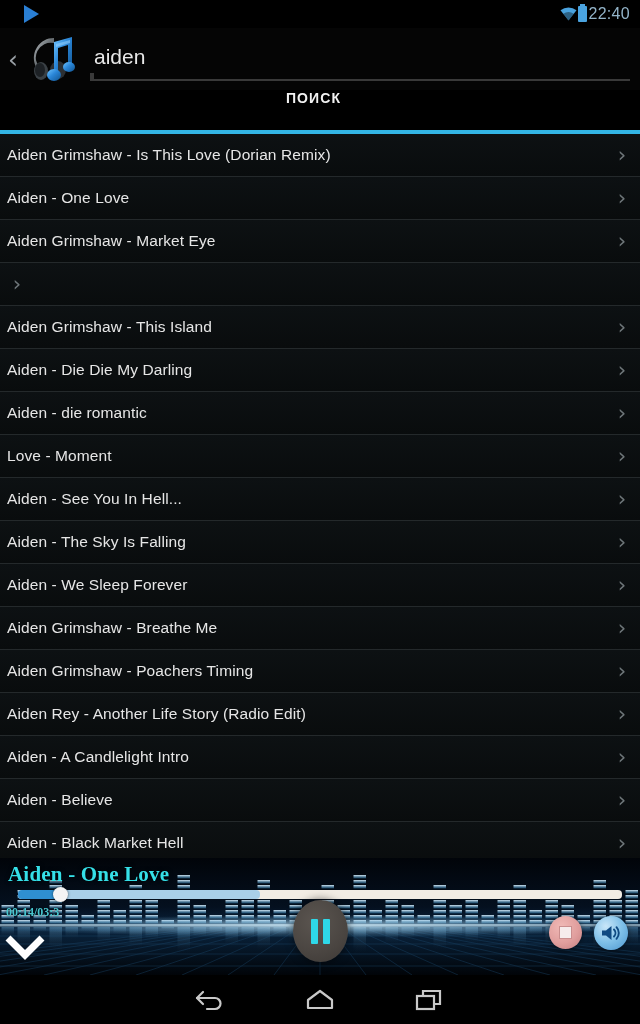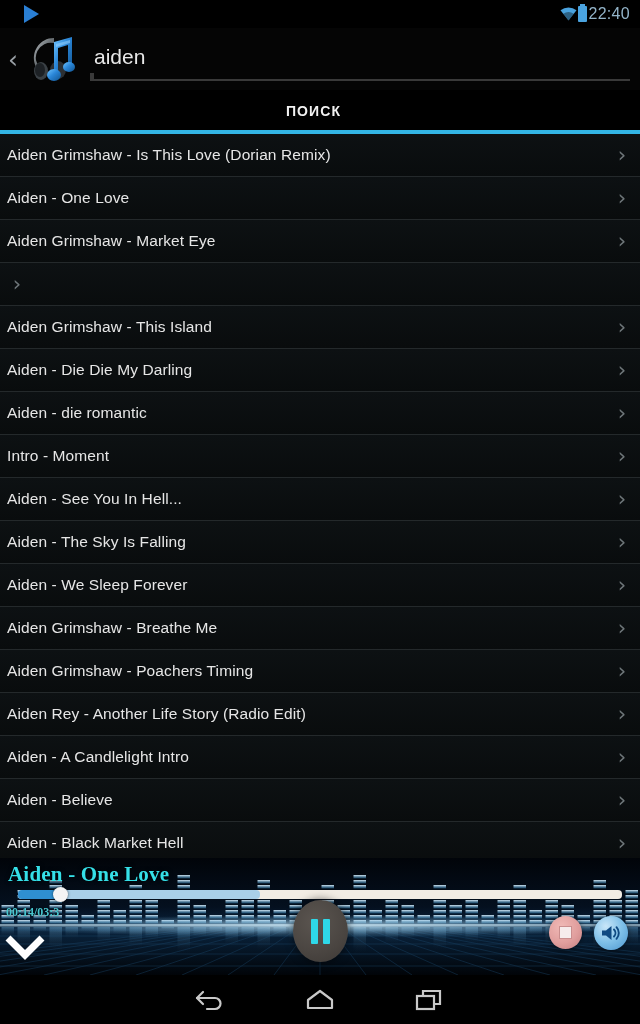--- a/index.html
+++ b/index.html
@@ -52,21 +52,21 @@
     background:#3a3a3a;
   }
   .search-underline::after {
     content:""; position:absolute; left:0; bottom:0; width:4px; height:8px;
     background:#3a3a3a;
   }
 
   
   .tabrow {
     position:absolute; top:90px; left:0; width:627px; height:42px;
-    background:#000; display:flex; align-items:center; justify-content:center;
+    background:#000; display:flex; justify-content:center;
   }
   .tab-label {
     color:#f2f2f2; font-size:14px; font-weight:bold; letter-spacing:1.1px;
   }
   .tab-underline {
     position:absolute; top:130px; left:0; width:640px; height:4px;
     background:#33b5e5;
   }
 
   
@@ -254,21 +254,21 @@
         </div>
         <div class="row">
           <div class="row-title">Aiden - Die Die My Darling</div>
           <div class="row-chevron">›</div>
         </div>
         <div class="row">
           <div class="row-title">Aiden - die romantic</div>
           <div class="row-chevron">›</div>
         </div>
         <div class="row">
-          <div class="row-title">Intro - Moment</div>
+          <div class="row-title">Love - Moment</div>
           <div class="row-chevron">›</div>
         </div>
         <div class="row">
           <div class="row-title">Aiden - See You In Hell...</div>
           <div class="row-chevron">›</div>
         </div>
         <div class="row">
           <div class="row-title">Aiden - The Sky Is Falling</div>
           <div class="row-chevron">›</div>
         </div>

